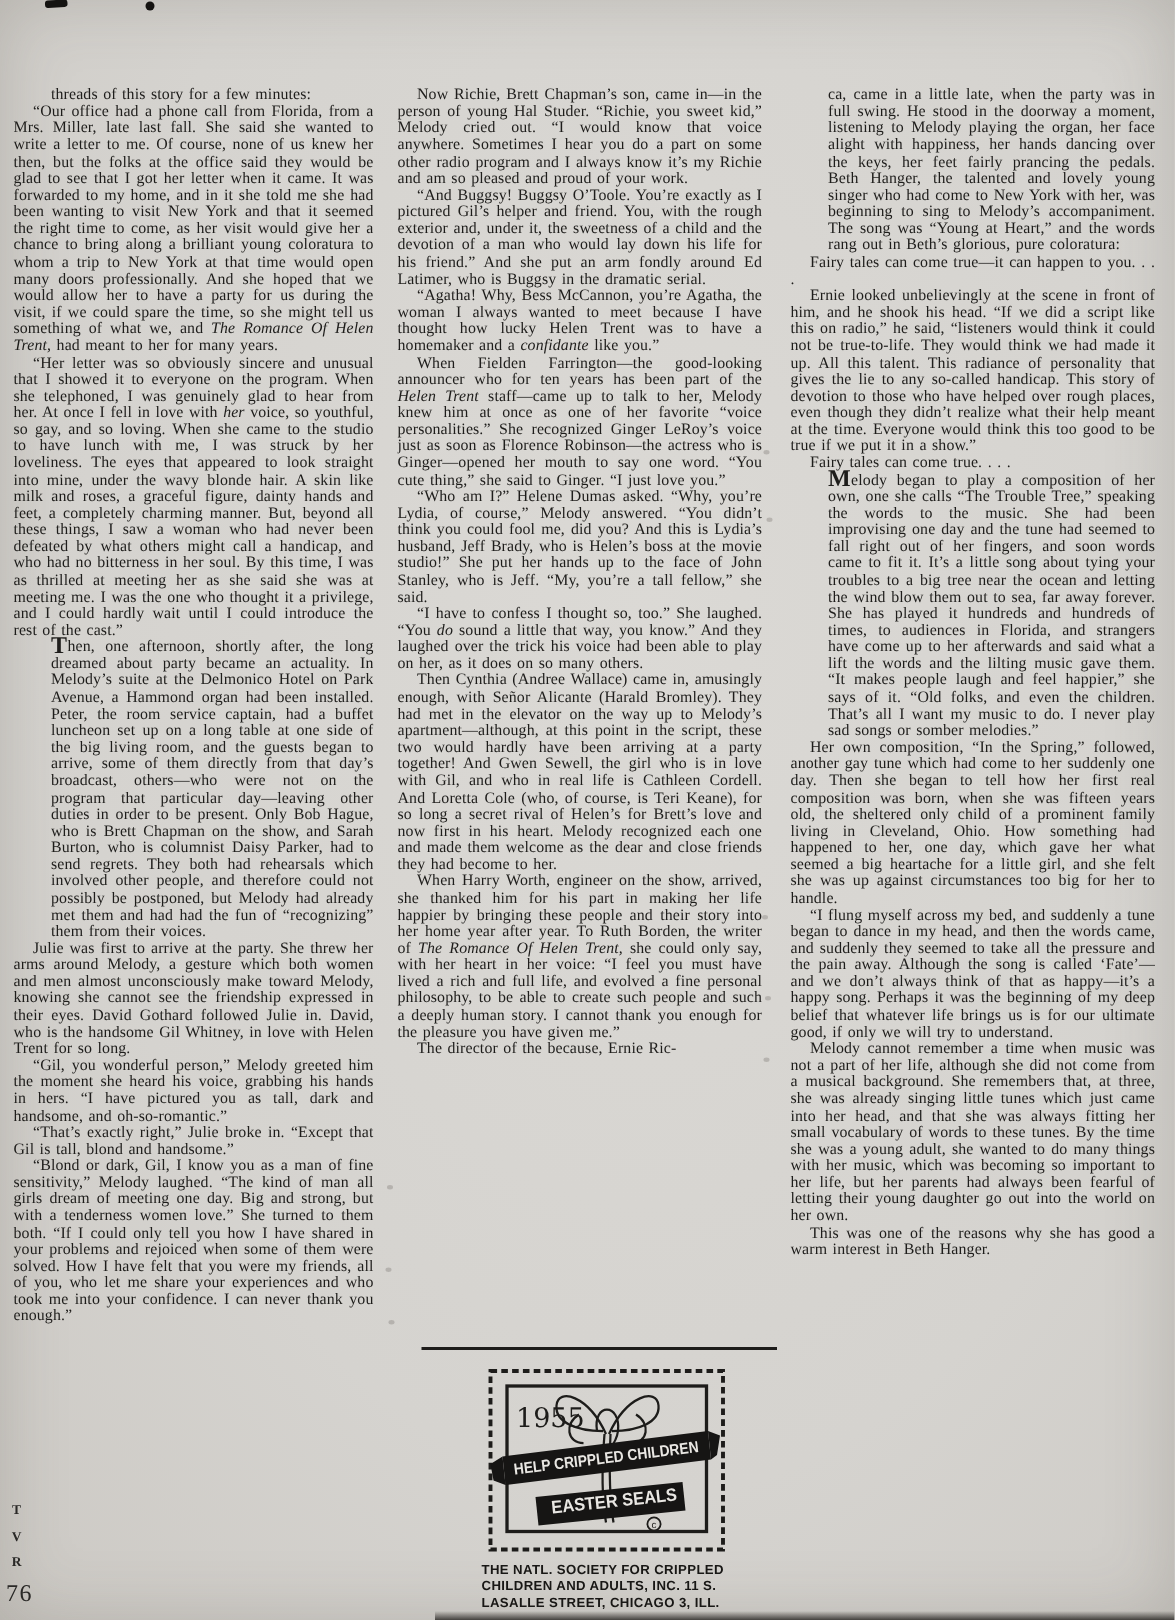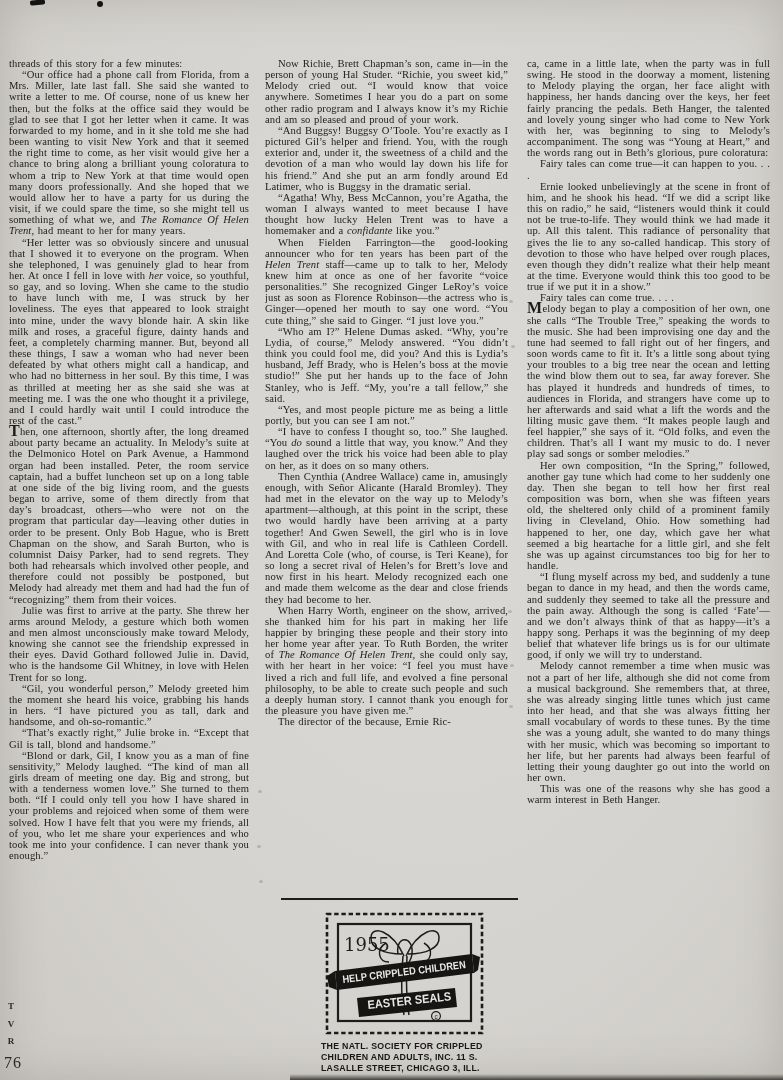--- a/index.html
+++ b/index.html
@@ -17,21 +17,21 @@
     position:absolute; top:58px;
     font-size:10.6px; line-height:11.15px;
     text-align:justify;
     letter-spacing:0.08px; word-spacing:0.9px;
     overflow:hidden;
   }
   .col1 { left:9px;   width:240px; height:1004px; }
   .col2 { left:265px; width:243px; height:838px;  }
   .col3 { left:527px; width:243px; height:1016px; }
   .para { margin:0; text-indent:13px; }
-  .para.cont, .para.opener { text-indent:0; }
+  .para.cont, .para.opener { text-indent:0;margin-left:25px; }
   .para.italic-line { }
   .opener-cap { font-size:16px; font-weight:bold; line-height:9px; vertical-align:-1px; letter-spacing:0.3px; }
 
   .rule {
     position:absolute; left:281px; top:898px;
     width:237px; height:2px; background:#1d1c1a;
   }
   .stamp {
     position:absolute; left:322px; top:910px;
     width:165px; height:128px;text-align:center;
@@ -92,21 +92,20 @@
       <p class="para"><span>“Gil, you wonderful person,” Melody greeted him the moment she heard his voice, grabbing his hands in hers.  “I have pictured you as tall, dark and handsome, and oh-so-romantic.”</span></p>
       <p class="para"><span>“That’s exactly right,” Julie broke in. “Except that Gil is tall, blond and handsome.”</span></p>
       <p class="para"><span>“Blond or dark, Gil, I know you as a man of fine sensitivity,” Melody laughed. “The kind of man all girls dream of meeting one day.  Big and strong, but with a tenderness women love.”  She turned to them both.  “If I could only tell you how I have shared in your problems and rejoiced when some of them were solved. How I have felt that you were my friends, all of you, who let me share your experiences and who took me into your confidence.  I can never thank you enough.”</span></p>
     </div>
   <div class="col col2">
       <p class="para"><span>Now Richie, Brett Chapman’s son, came in—in the person of young Hal Studer. “Richie, you sweet kid,” Melody cried out. “I would know that voice anywhere. Sometimes I hear you do a part on some other radio program and I always know it’s my Richie and am so pleased and proud of your work.</span></p>
       <p class="para"><span>“And Buggsy!  Buggsy O’Toole.  You’re exactly as I pictured Gil’s helper and friend.  You, with the rough exterior and, under it, the sweetness of a child and the devotion of a man who would lay down his life for his friend.”  And she put an arm fondly around Ed Latimer, who is Buggsy in the dramatic serial.</span></p>
       <p class="para"><span>“Agatha!  Why, Bess McCannon, you’re Agatha, the woman I always wanted to meet because I have thought how lucky Helen Trent was to have a homemaker and a </span><i>confidante</i><span> like you.”</span></p>
       <p class="para"><span>When Fielden Farrington—the good-looking announcer who for ten years has been part of the </span><i>Helen Trent</i><span> staff—came up to talk to her, Melody knew him at once as one of her favorite “voice personalities.”  She recognized Ginger LeRoy’s voice just as soon as Florence Robinson—the actress who is Ginger—opened her mouth to say one word.  “You cute thing,” she said to Ginger.  “I just love you.”</span></p>
       <p class="para"><span>“Who am I?”  Helene Dumas asked. “Why, you’re Lydia, of course,” Melody answered.  “You didn’t think you could fool me, did you?  And this is Lydia’s husband, Jeff Brady, who is Helen’s boss at the movie studio!”  She put her hands up to the face of John Stanley, who is Jeff.  “My, you’re a tall fellow,” she said.</span></p>
-      <p class="para"><span>“Yes, and most people picture me as being a little portly, but you can see I am not.”</span></p>
       <p class="para"><span>“I have to confess I thought so, too.” She laughed.  “You </span><i>do</i><span> sound a little that way, you know.”  And they laughed over the trick his voice had been able to play on her, as it does on so many others.</span></p>
       <p class="para"><span>Then Cynthia (Andree Wallace) came in, amusingly enough, with Señor Alicante (Harald Bromley).  They had met in the elevator on the way up to Melody’s apartment—although, at this point in the script, these two would hardly have been arriving at a party together!  And Gwen Sewell, the girl who is in love with Gil, and who in real life is Cathleen Cordell.  And Loretta Cole (who, of course, is Teri Keane), for so long a secret rival of Helen’s for Brett’s love and now first in his heart.  Melody recognized each one and made them welcome as the dear and close friends they had become to her.</span></p>
       <p class="para"><span>When Harry Worth, engineer on the show, arrived, she thanked him for his part in making her life happier by bringing these people and their story into her home year after year.  To Ruth Borden, the writer of </span><i>The Romance Of Helen Trent,</i><span> she could only say, with her heart in her voice: “I feel you must have lived a rich and full life, and evolved a fine personal philosophy, to be able to create such people and such a deeply human story.  I cannot thank you enough for the pleasure you have given me.”</span></p>
       <p class="para"><span>The director of the because, Ernie Ric-</span></p>
     </div>
   <div class="col col3">
       <p class="para cont"><span>ca, came in a little late, when the party was in full swing.  He stood in the doorway a moment, listening to Melody playing the organ, her face alight with happiness, her hands dancing over the keys, her feet fairly prancing the pedals.  Beth Hanger, the talented and lovely young singer who had come to New York with her, was beginning to sing to Melody’s accompaniment.  The song was “Young at Heart,” and the words rang out in Beth’s glorious, pure coloratura:</span></p>
       <p class="para italic-line"><span>Fairy tales can come true—it can happen to you. . . .</span></p>
       <p class="para"><span>Ernie looked unbelievingly at the scene in front of him, and he shook his head. “If we did a script like this on radio,” he said, “listeners would think it could not be true-to-life.  They would think we had made it up.  All this talent.  This radiance of personality that gives the lie to any so-called handicap.  This story of devotion to those who have helped over rough places, even though they didn’t realize what their help meant at the time.  Everyone would think this too good to be true if we put it in a show.”</span></p>
       <p class="para italic-line"><span>Fairy tales can come true. . . .</span></p>

